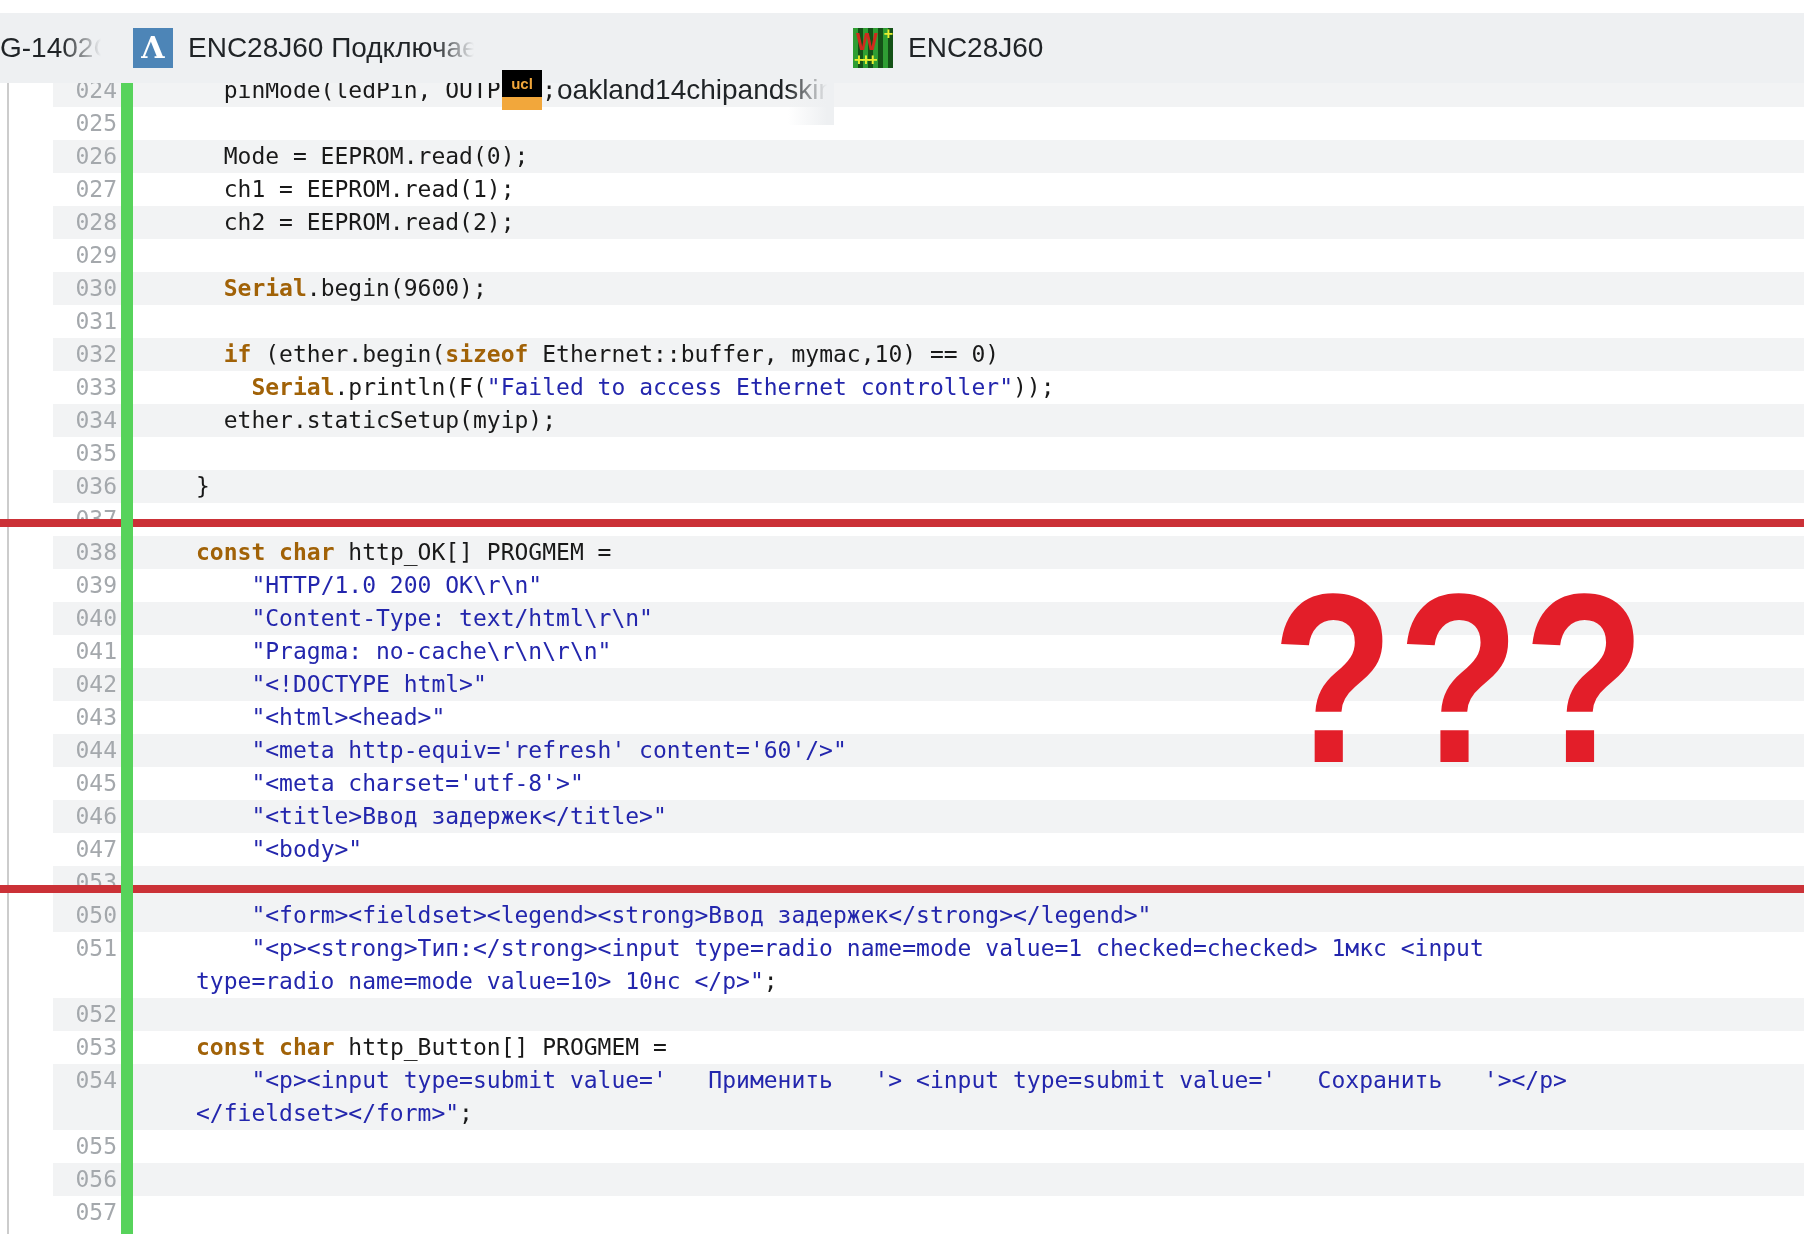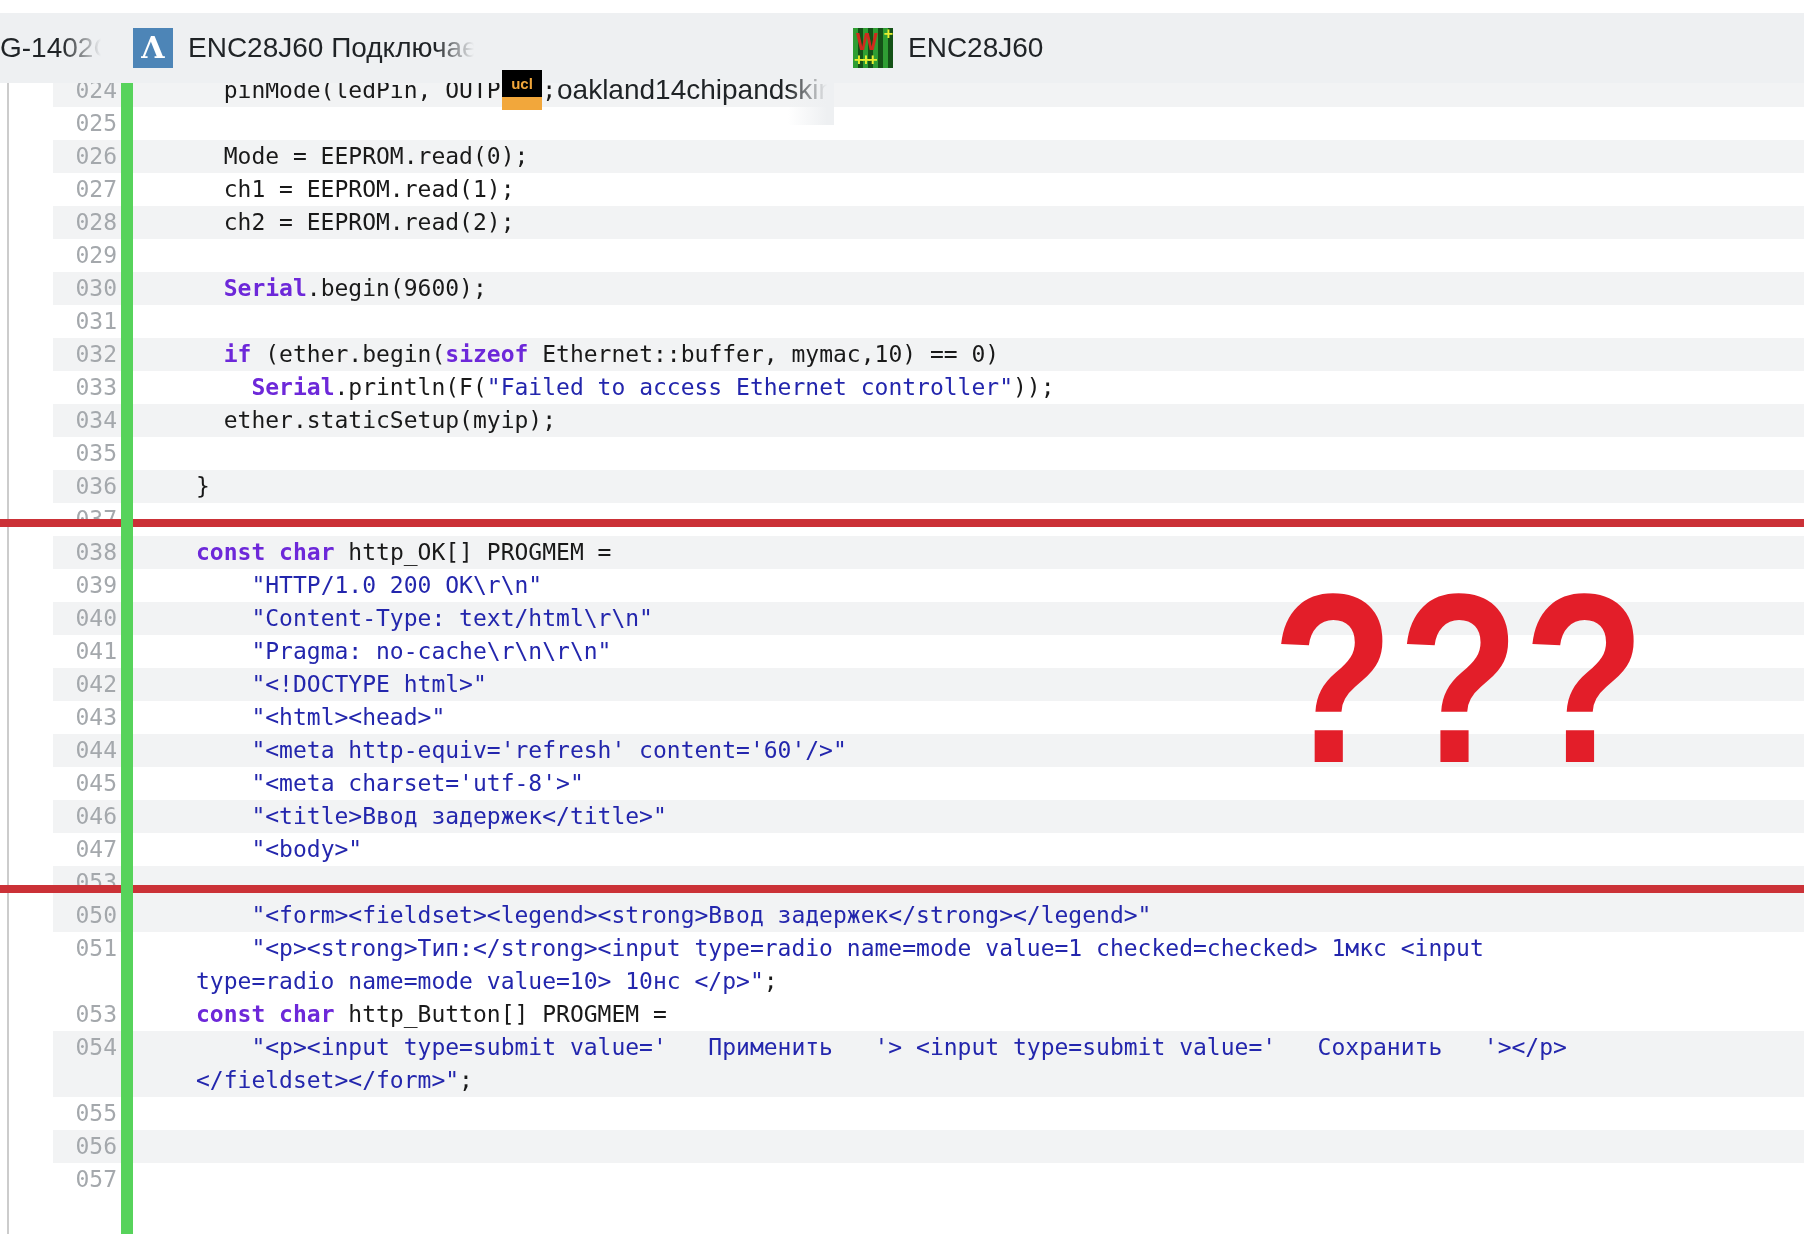--- a/index.html
+++ b/index.html
@@ -29,21 +29,21 @@
         font-family:"Liberation Sans",sans-serif;font-weight:bold;font-size:16px;}
 
   
   .gutter-border{position:absolute;left:7px;top:83px;bottom:0;width:2px;background:#cccccc;z-index:2;}
   .rows{position:absolute;top:74px;left:0;width:1804px;z-index:1;}
   .row{margin-left:53px;width:1751px;height:33px;display:flex;align-items:center;
        font-size:23px;line-height:33px;gap:44px;}
   .row.gray{background:#f2f3f4;}
   .gutter{width:64px;flex:none;text-align:right;color:#a4a8ac;}
   .codeline{margin-left:35px;white-space:pre;}
-  .tok-k{color:#6d28d9;font-weight:bold;}
+  .tok-k{color:#a16207;font-weight:bold;}
   .tok-s{color:#2326ad;}
   .tok-p{color:#191919;}
 
   .green-bar{position:absolute;left:121px;width:12px;top:83px;bottom:0;background:#57d35b;z-index:5;}
   .redline{position:absolute;left:0;width:1804px;height:8px;background:#cb3137;z-index:4;}
   .redline.top{top:519px;}
   .redline.bottom{top:885px;}
   .qmarks{position:absolute;left:1272px;top:558px;z-index:6;color:#e31e29;
           font-family:"Liberation Sans",sans-serif;font-weight:bold;font-size:210px;line-height:1;
           letter-spacing:4px;transform:scale(0.95,1.15);transform-origin:left top;}
@@ -159,20 +159,24 @@
         <span class="codeline"><span class="tok-p">    </span><span class="tok-s">"&lt;form&gt;&lt;fieldset&gt;&lt;legend&gt;&lt;strong&gt;Ввод задержек&lt;/strong&gt;&lt;/legend&gt;"</span></span>
       </div>
       <div class="row">
         <span class="gutter">051</span>
         <span class="codeline"><span class="tok-p">    </span><span class="tok-s">"&lt;p&gt;&lt;strong&gt;Тип:&lt;/strong&gt;&lt;input type=radio name=mode value=1 checked=checked&gt; 1мкс &lt;input</span></span>
       </div>
       <div class="row">
         <span class="gutter"></span>
         <span class="codeline"><span class="tok-s">type=radio name=mode value=10&gt; 10нс &lt;/p&gt;"</span><span class="tok-p">;</span></span>
       </div>
+      <div class="row gray">
+        <span class="gutter">052</span>
+        <span class="codeline"></span>
+      </div>
       <div class="row">
         <span class="gutter">053</span>
         <span class="codeline"><span class="tok-k">const</span><span class="tok-p"> </span><span class="tok-k">char</span><span class="tok-p"> http_Button[] PROGMEM =</span></span>
       </div>
       <div class="row gray">
         <span class="gutter">054</span>
         <span class="codeline"><span class="tok-p">    </span><span class="tok-s">"&lt;p&gt;&lt;input type=submit value='   Применить   '&gt; &lt;input type=submit value='   Сохранить   '&gt;&lt;/p&gt;</span></span>
       </div>
       <div class="row gray">
         <span class="gutter"></span>

